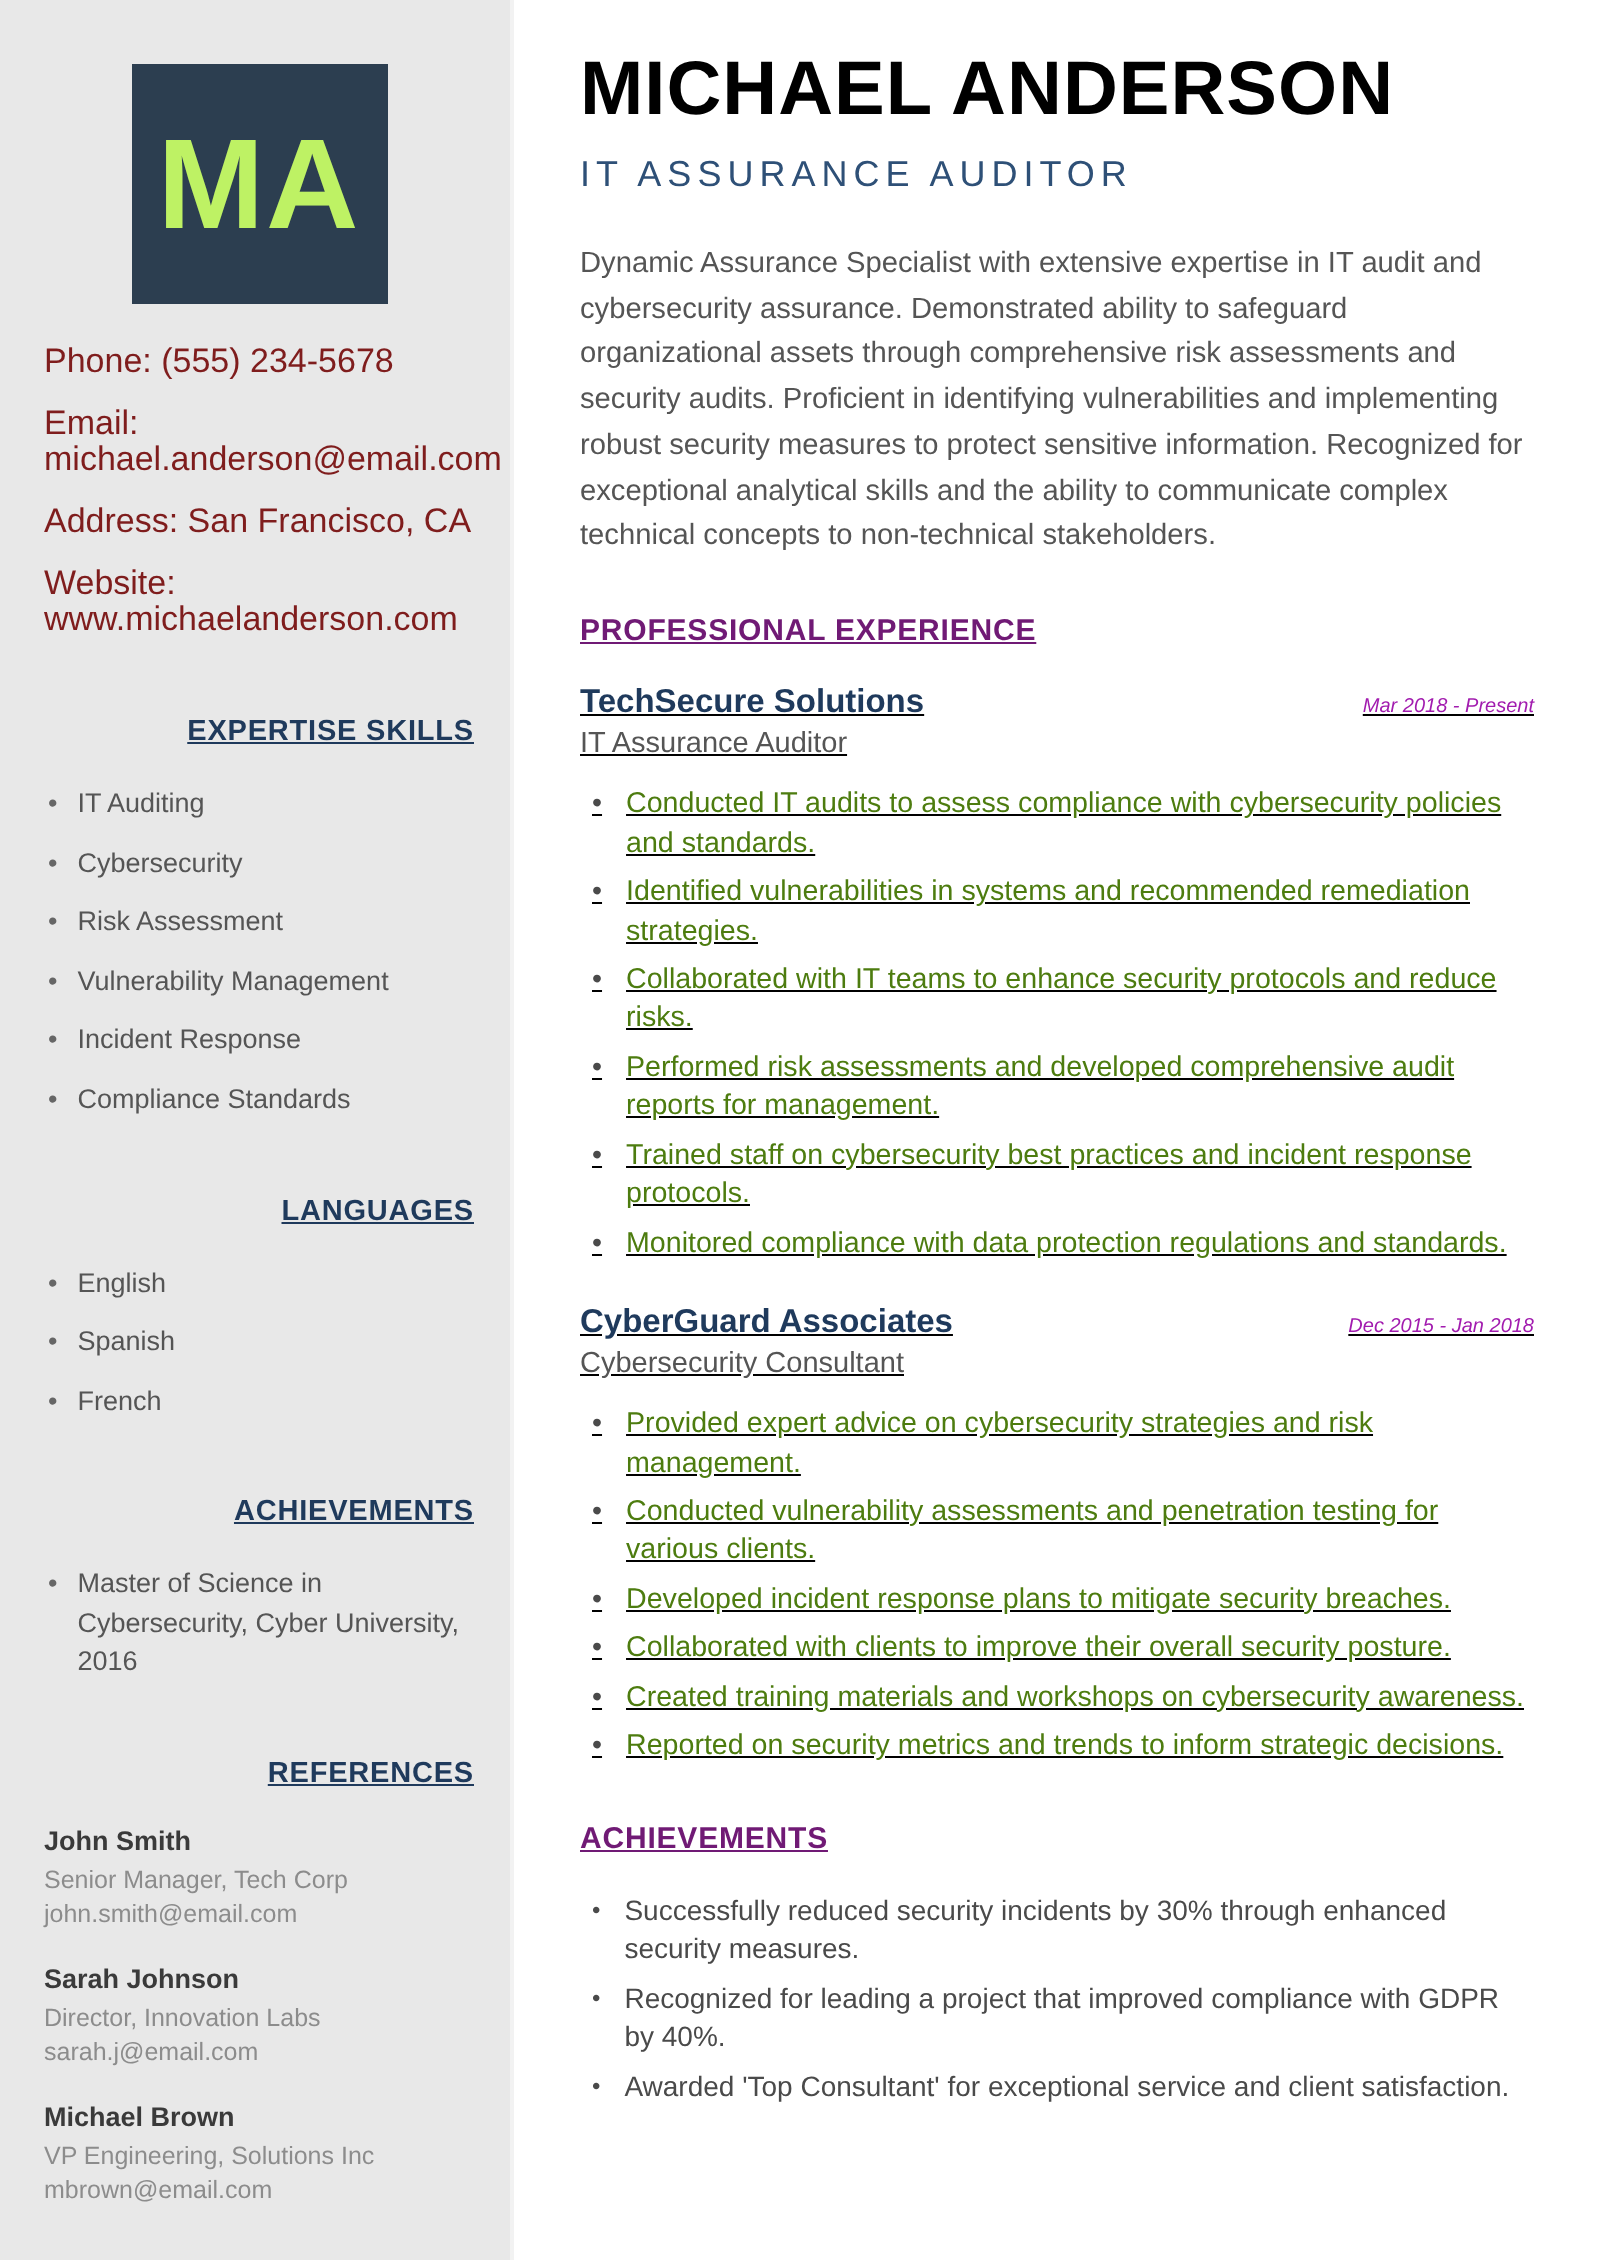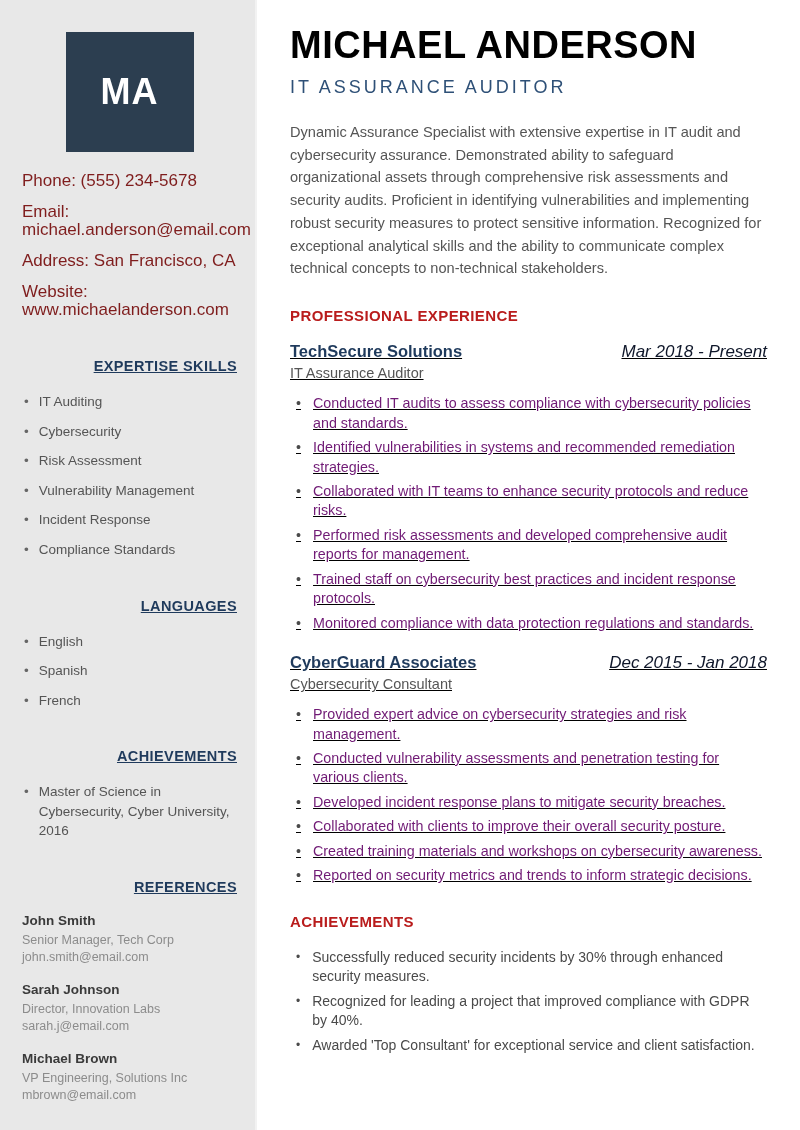--- a/index.html
+++ b/index.html
@@ -19,21 +19,21 @@
     border-right: 2px solid #f2f2f2;
     padding: 32px 18px 0 22px;
   }
   .avatar {
     width: 128px; height: 120px;
     margin: 0 auto 20px auto;
     background: #2c3e50;
     display: flex; align-items: center; justify-content: center;
   }
   .avatar span {
-    color: #ffffff; font-size: 36px; font-weight: bold; letter-spacing: 1px;
+    color: #bef264; font-size: 64px; font-weight: bold; letter-spacing: 1px;
   }
   .contact-line {
     font-size: 17px; color: #7f1d1d; line-height: 1.1;
     margin-bottom: 12px;
   }
   .side-heading {
     font-size: 14.5px; font-weight: bold; color: #1f3a5c;
     text-decoration: underline; letter-spacing: 0.4px;
     margin: 38px 0 18px 0;
     text-align: right;
@@ -62,35 +62,35 @@
   }
   .headline {
     font-size: 18px; color: #2e5077; letter-spacing: 3px;
     margin-bottom: 23px;
   }
   .summary {
     font-size: 14.6px; color: #555555; line-height: 1.56;
     margin-bottom: 27px;
   }
   .section-heading {
-    font-size: 15px; font-weight: bold; color: #b91c1c;
-    letter-spacing: 0.4px;
+    font-size: 15px; font-weight: bold; color: #701a75;
+    text-decoration: underline; letter-spacing: 0.4px;
     margin-bottom: 18px;
   }
   .job { margin-bottom: 20px; text-decoration: underline; }
   .job-header {
     display: flex; justify-content: space-between; align-items: baseline;
     margin-bottom: 3px;
   }
   .company { font-size: 16.5px; font-weight: bold; color: #1f3a5c; }
-  .dates { font-size: 17px; font-style: italic; color: #0f172a; }
+  .dates { font-size: 10px; font-style: italic; color: #a21caf; }
   .role { font-size: 14.5px; color: #555555; margin-bottom: 13px; }
   .bullets { list-style: none; padding-left: 4px; }
   .bullets li {
-    display: flex; font-size: 14.3px; color: #701a75;
+    display: flex; font-size: 14.3px; color: #4d7c0f;
     line-height: 1.36; margin-bottom: 5px;
   }
   .bullets li::before {
     content: "\2022"; color: #4a4a4a; margin: 0 12px 0 2px; flex: 0 0 auto;
   }
   .achievements { margin-top: 27px; }
   .achievements .bullets li { font-size: 14px; color: #4a4a4a; margin-bottom: 6px; }
   .achievements .bullets li::before { font-size: 12px; line-height: 1.6; }
 </style>
 </head>

